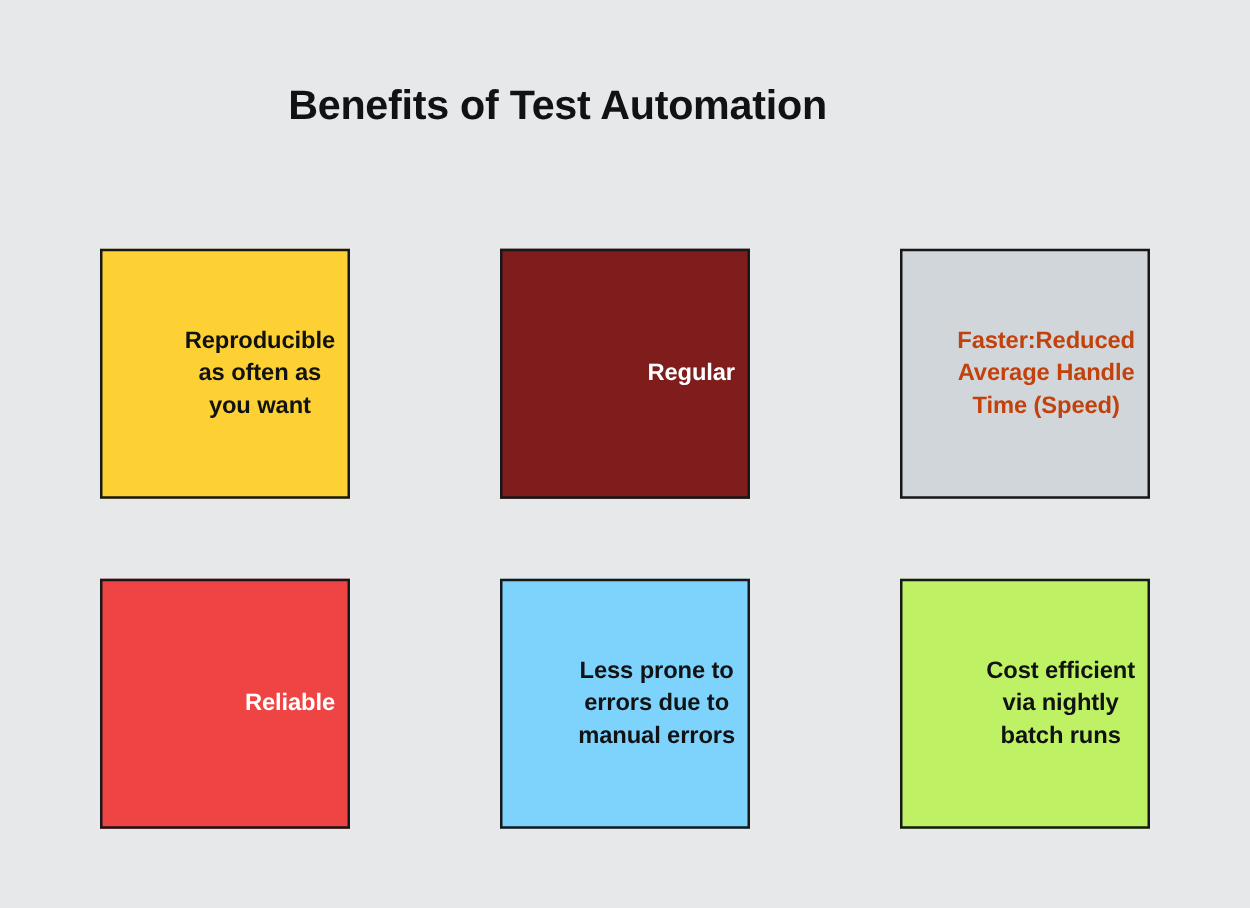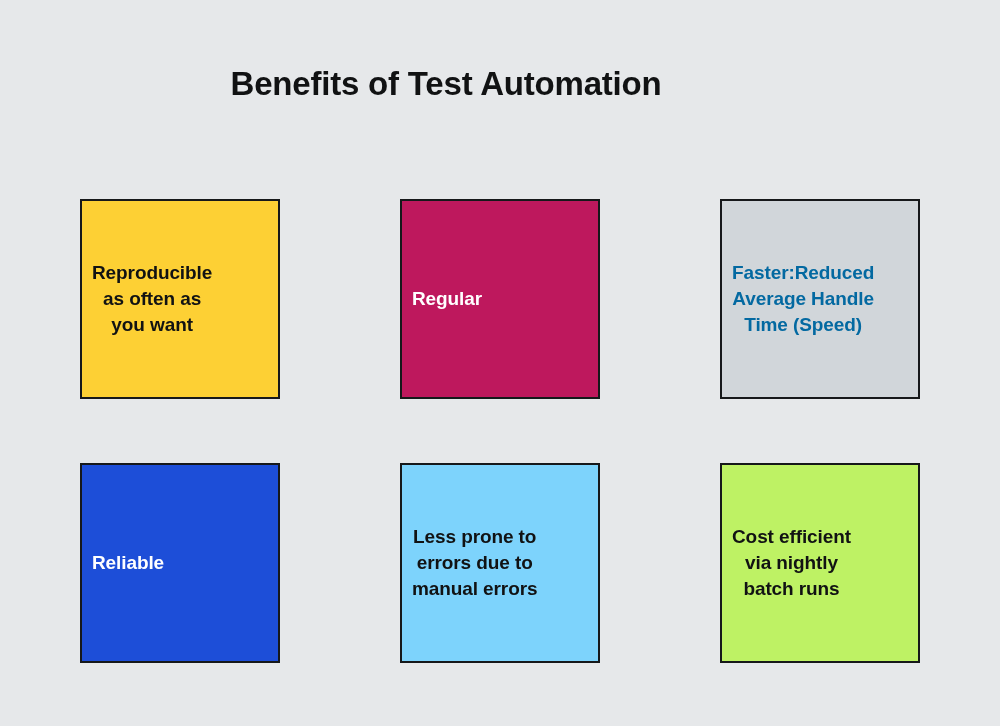--- a/index.html
+++ b/index.html
@@ -37,21 +37,21 @@
     column-gap: 120px;
     row-gap: 64px;
   }
   .benefit-card {
     width: 200px;
     height: 200px;
     box-sizing: border-box;
     border: 2px solid #16181a;
     display: flex;
     align-items: center;
-    justify-content: flex-start;
+    justify-content: flex-end;
     padding: 6px 10px;
   }
   .card-label {
     font-size: 19px;
     font-weight: bold;
     line-height: 26px;
     text-align: center;
     letter-spacing: -0.1px;
     white-space: pre-line;
   }
@@ -64,31 +64,31 @@
 <div id="page-title" style="color: rgb(17, 18, 19);">Benefits of Test Automation</div>
 
 <div id="card-grid">
 
   <div class="benefit-card" style="background: rgb(253, 208, 52); border-color: rgb(22, 24, 26);">
     <div class="card-label text-dark" style="color: rgb(17, 18, 19);">Reproducible
 as often as
 you want</div>
   </div>
 
-  <div class="benefit-card" style="background: #be185d; border-color: rgb(22, 24, 26);">
+  <div class="benefit-card" style="background: #7f1d1d; border-color: rgb(22, 24, 26);">
     <div class="card-label text-light" style="color: rgb(255, 255, 255);">Regular</div>
   </div>
 
   <div class="benefit-card" style="background: rgb(209, 214, 218); border-color: rgb(22, 24, 26);">
-    <div class="card-label text-dark" style="color: #0369a1;">Faster:Reduced
+    <div class="card-label text-dark" style="color: #c2410c;">Faster:Reduced
 Average Handle
 Time (Speed)</div>
   </div>
 
-  <div class="benefit-card" style="background: #1d4ed8; border-color: rgb(22, 24, 26);">
+  <div class="benefit-card" style="background: #ef4444; border-color: rgb(22, 24, 26);">
     <div class="card-label text-light" style="color: rgb(255, 255, 255);">Reliable</div>
   </div>
 
   <div class="benefit-card" style="background: #7dd3fc; border-color: rgb(22, 24, 26);">
     <div class="card-label text-dark" style="color: rgb(17, 18, 19);">Less prone to
 errors due to
 manual errors</div>
   </div>
 
   <div class="benefit-card" style="background: #bef264; border-color: rgb(22, 24, 26);">

